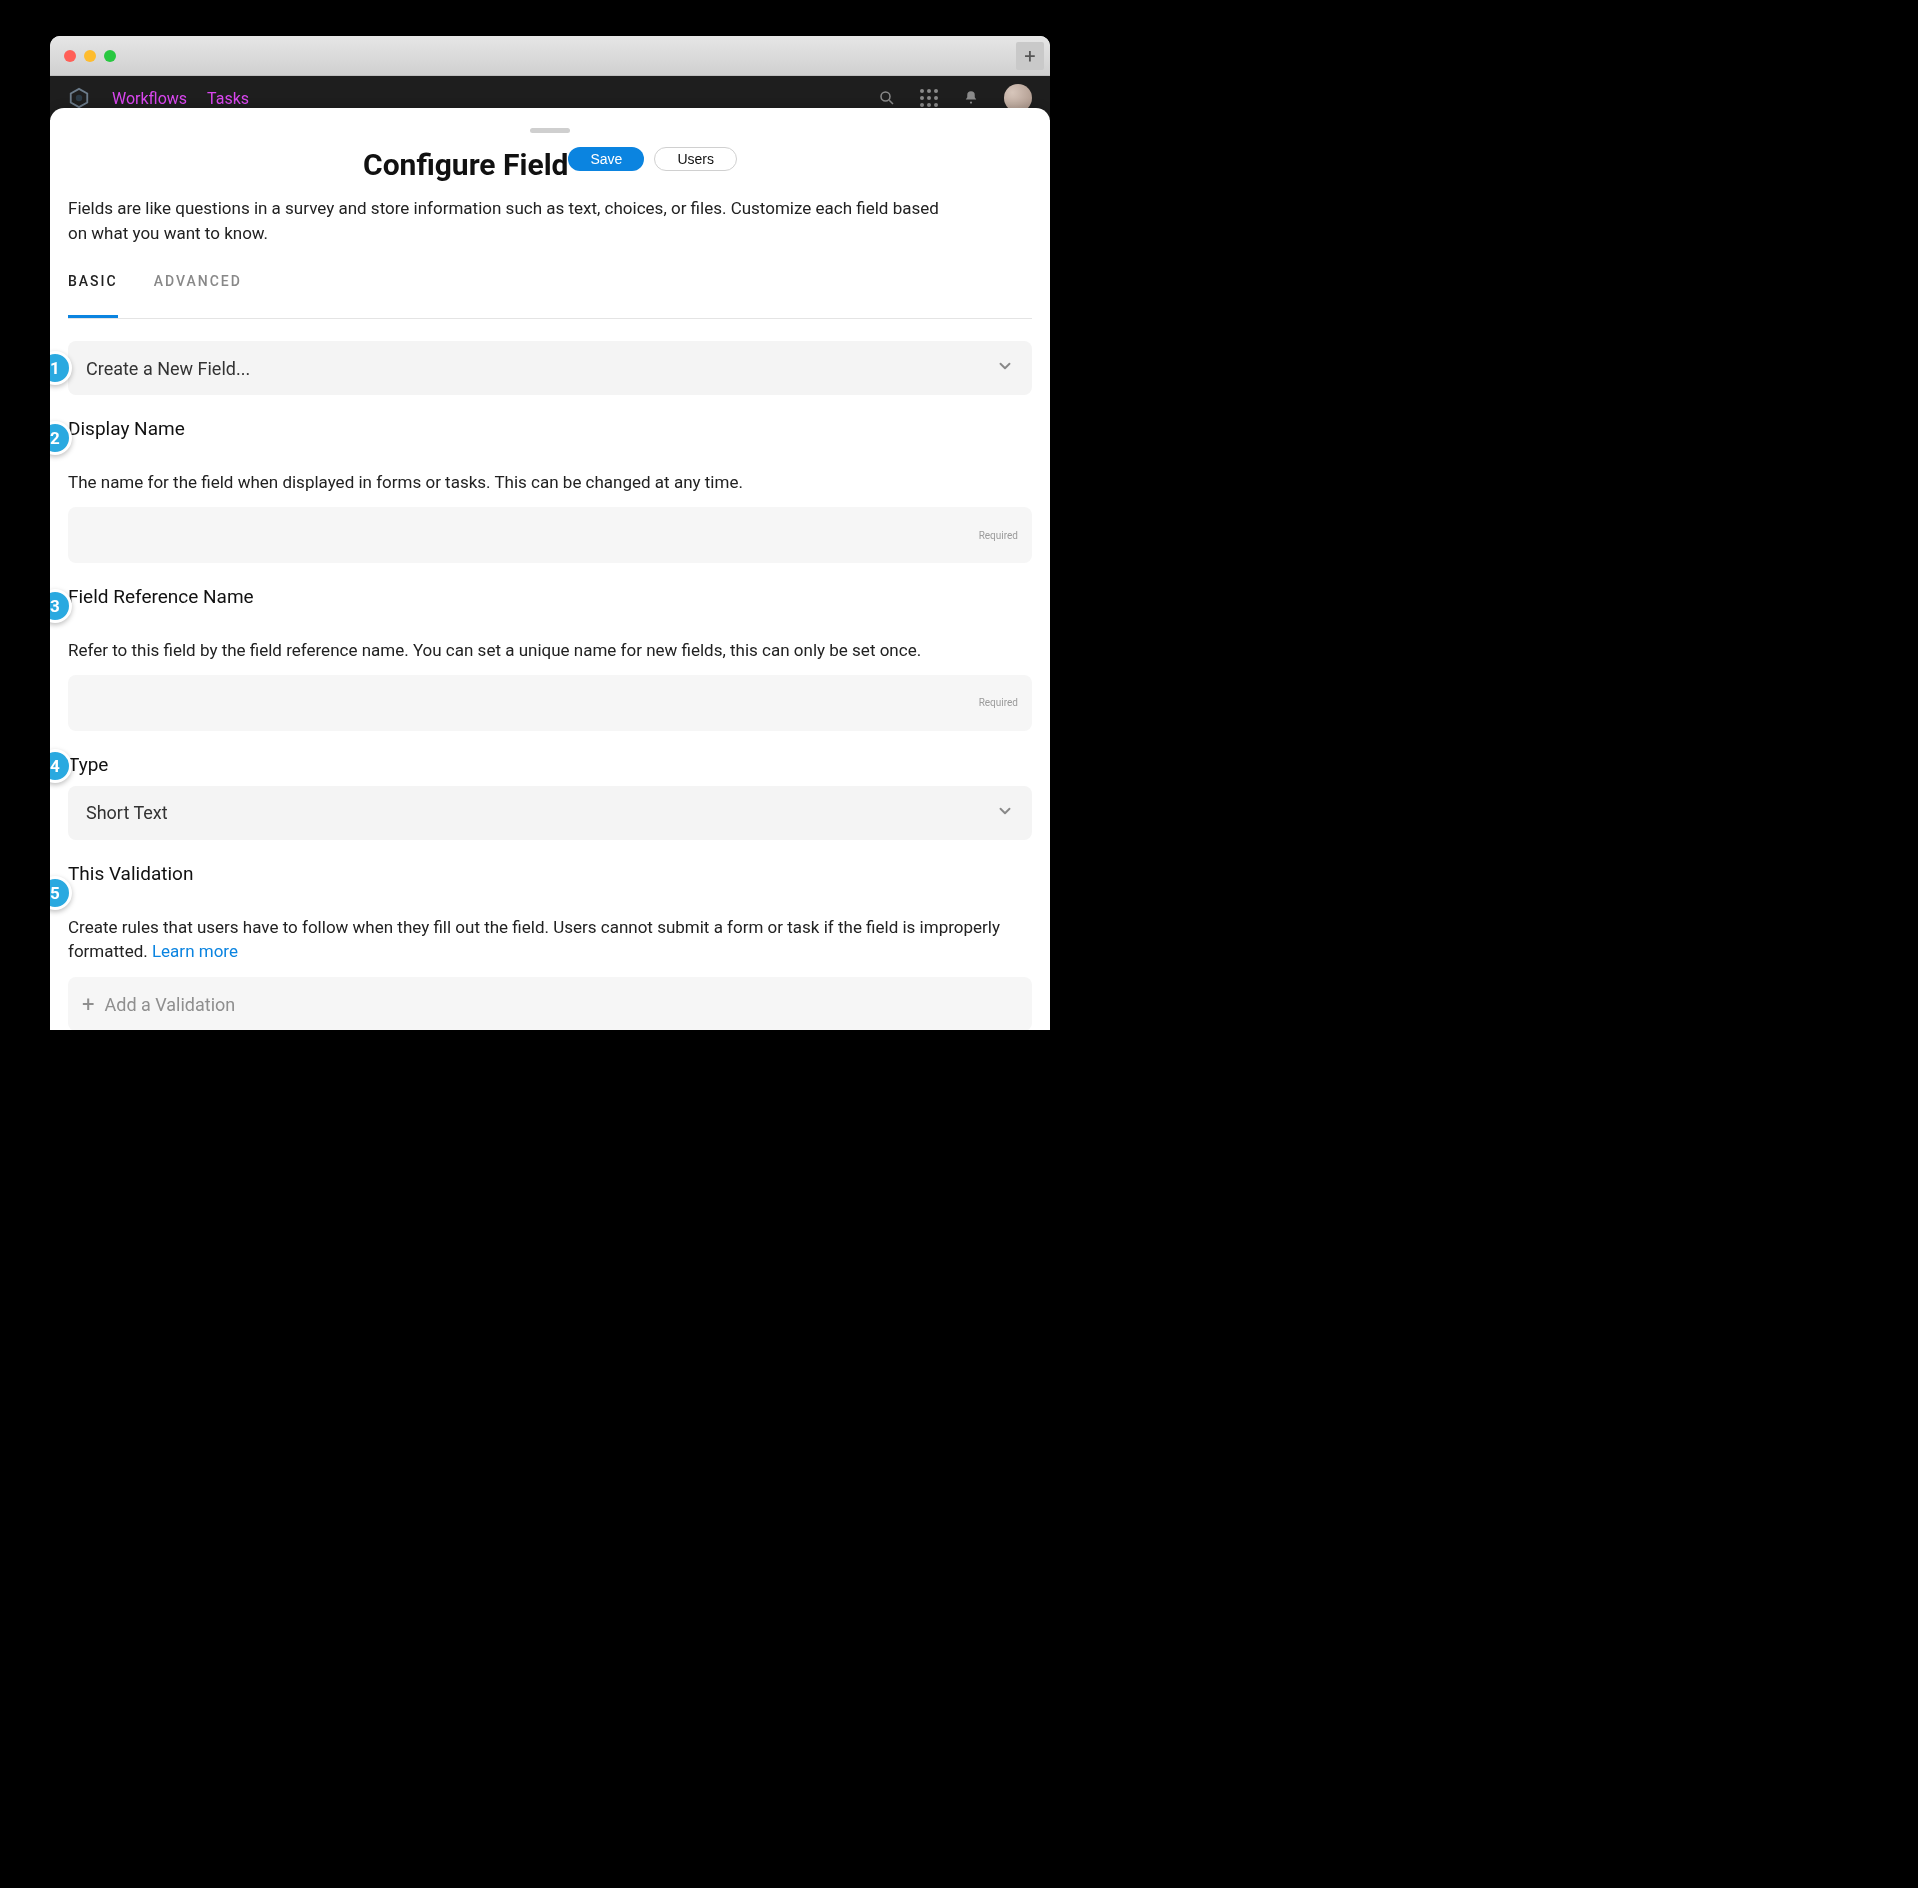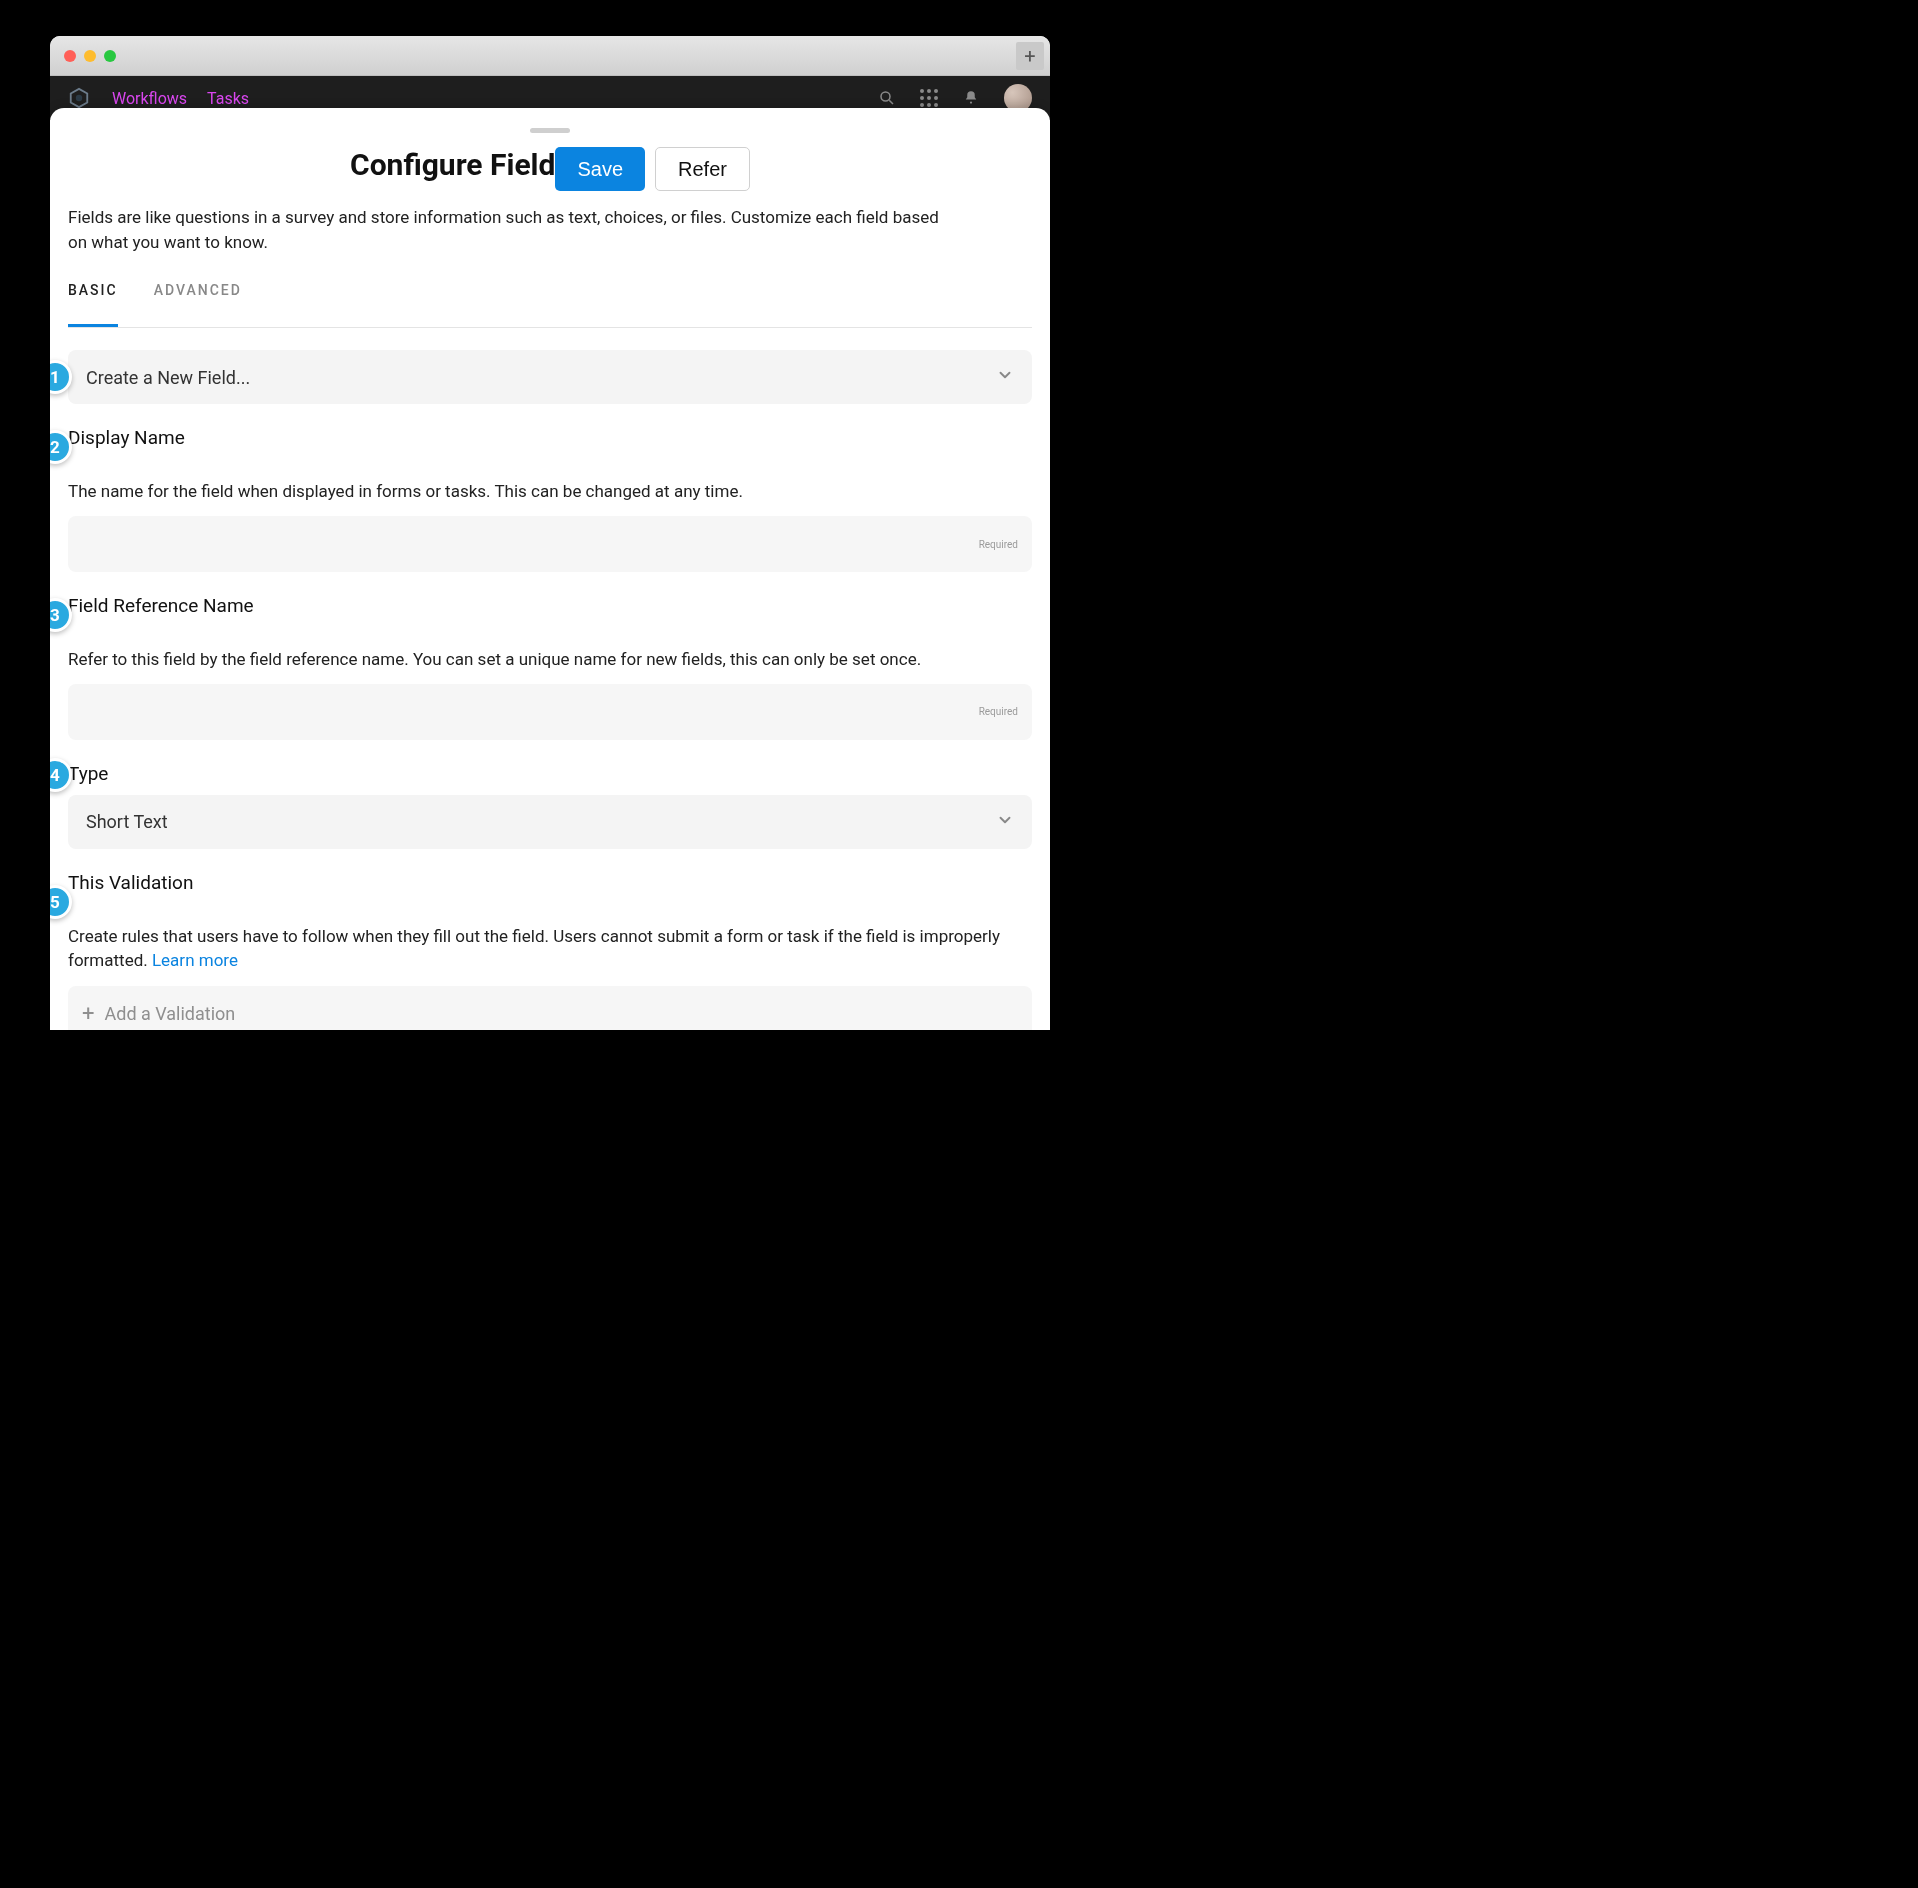--- a/index.html
+++ b/index.html
@@ -92,22 +92,22 @@
     width: 40px; height: 5px; border-radius: 3px;
     background: #cfcfcf;
     margin: 0 auto 14px auto;
   }
   .sheet-header {
     display: flex; align-items: flex-start; justify-content: center;
   }
   .sheet-title { font-size: 30px; font-weight: 700; color: #111; }
   .actions { display: flex; gap: 10px; }
   .btn {
-    height: 44px; padding: 0 22px; border-radius: 5px; border: none;
-    font-size: 20px; font-weight: 500; cursor: pointer;
+    height: 24px; padding: 0 22px; border-radius: 14px; border: none;
+    font-size: 14px; font-weight: 500; cursor: pointer;
   }
   .btn-primary { background: #0b84e0; color: #fff; }
   .btn-secondary { background: #fff; color: #111; border: 1px solid #d0d0d0; }
   .sheet-desc {
     margin-top: 14px;
     font-size: 17px;
     color: #222;
     line-height: 1.45;
     max-width: 890px;
   }
@@ -242,21 +242,21 @@
       </div>
     </div>
 
     <div class="sheet">
       <div class="sheet-handle"></div>
 
       <div class="sheet-header">
         <div class="sheet-title">Configure Field</div>
         <div class="actions">
           <button class="btn btn-primary">Save</button>
-          <button class="btn btn-secondary">Refer</button>
+          <button class="btn btn-secondary">Users</button>
         </div>
       </div>
       <div class="sheet-desc">Fields are like questions in a survey and store information such as text, choices, or files. Customize each field based on what you want to know.</div>
 
       <div class="tabs">
         <div class="tab active">BASIC</div>
         <div class="tab">ADVANCED</div>
       </div>
 
       <div class="section">

